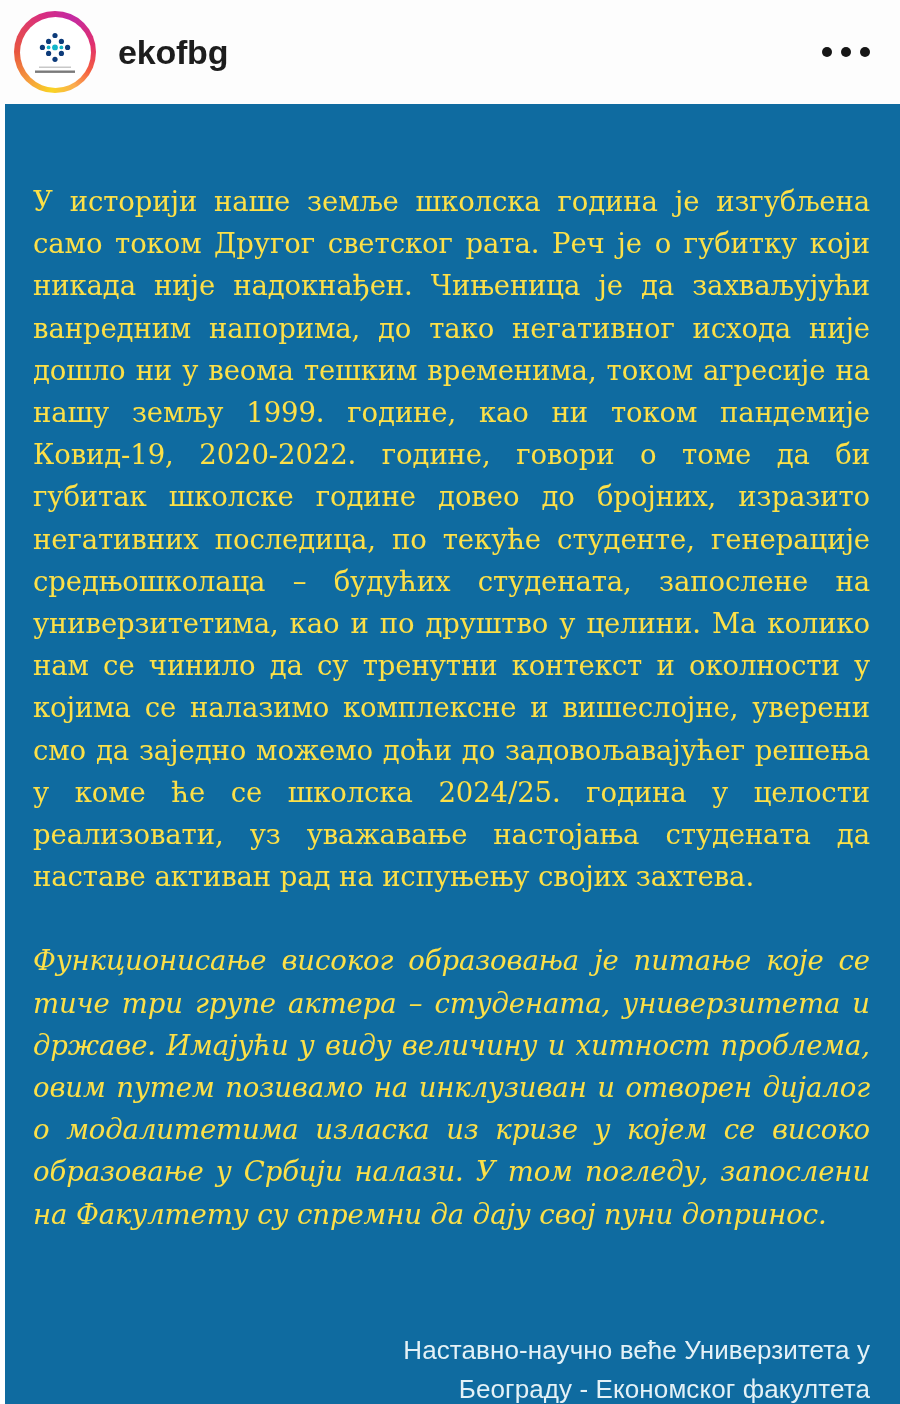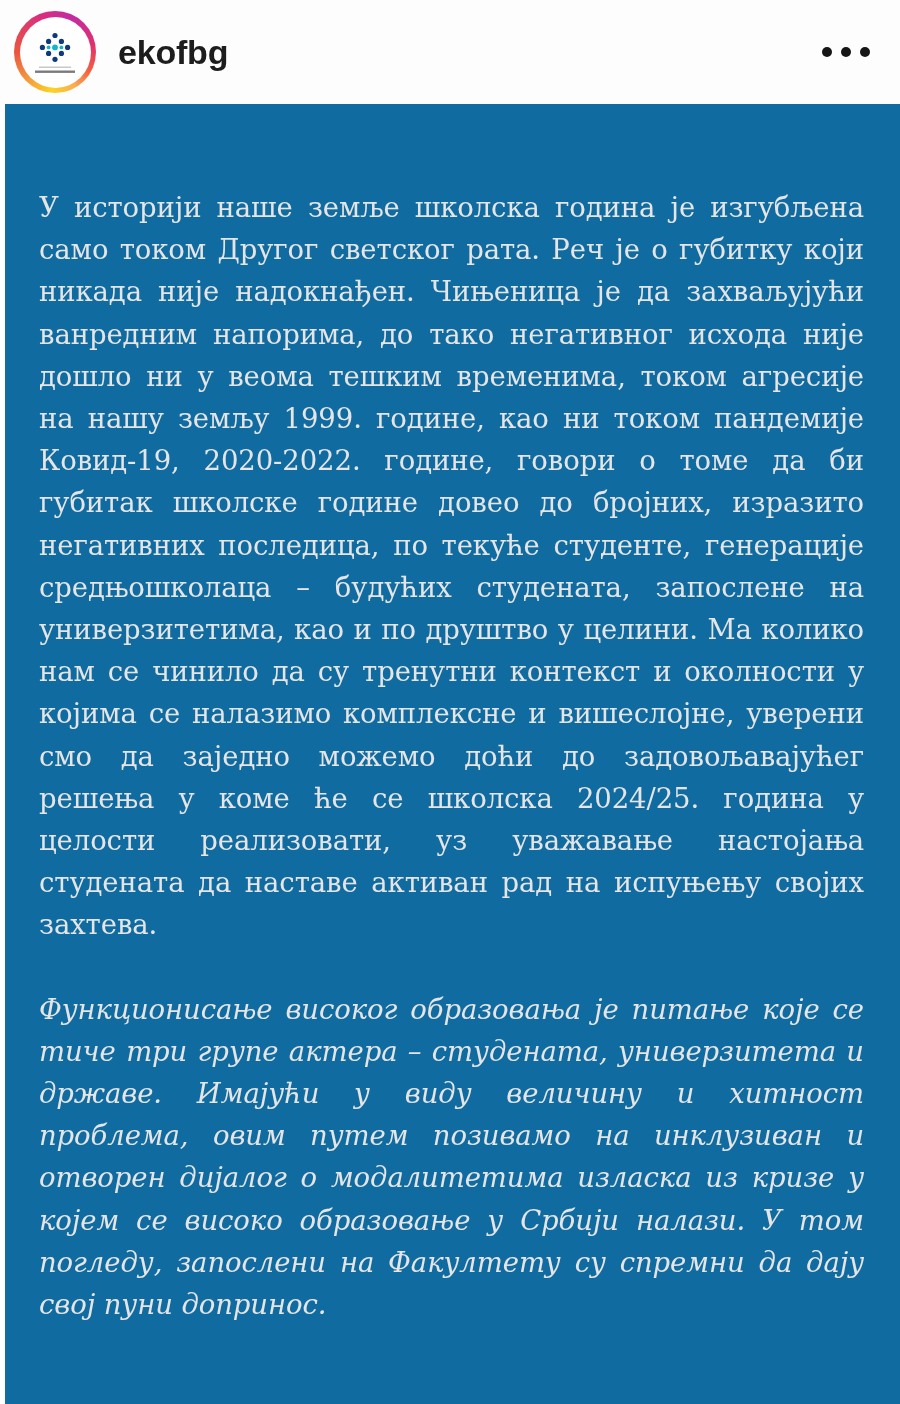--- a/index.html
+++ b/index.html
@@ -115,29 +115,29 @@
   .slide {
     flex: 1 1 auto;
     background: #0f6ba0;
     position: relative;
     box-sizing: border-box;
     padding: 76px 30px 0 28px;
     overflow: hidden;
   }
 
   .body-text {
-    color: #e5e5e5;
+    color: #fde047;
     font-family: "DejaVu Serif", serif;
     font-size: 27.5px;
     line-height: 42.2px;
     text-align: justify;
     text-justify: inter-word;
     font-weight: 400;
     letter-spacing: -0.1px;
-    margin: 6px;
+    margin: 0;
   }
   .body-text + .body-text {
     margin-top: 42px;
     font-style: italic;
   }
   .body-text:last-of-type {
     text-align: justify;
   }
 
   .signature {
@@ -198,19 +198,20 @@
 
   <div class="slide-wrap">
     <div class="slide-gutter-left"></div>
     <div class="slide">
 
       <p class="body-text">У историји наше земље школска година је изгубљена само током Другог светског рата. Реч је о губитку који никада није надокнађен. Чињеница је да захваљујући ванредним напорима, до тако негативног исхода није дошло ни у веома тешким временима, током агресије на нашу земљу 1999. године, као ни током пандемије Ковид-19, 2020-2022. године, говори о томе да би губитак школске године довео до бројних, изразито негативних последица, по текуће студенте, генерације средњошколаца – будућих студената, запослене на универзитетима, као и по друштво у целини. Ма колико нам се чинило да су тренутни контекст и околности у којима се налазимо комплексне и вишеслојне, уверени смо да заједно можемо доћи до задовољавајућег решења у коме ће се школска 2024/25. година у целости реализовати, уз уважавање настојања студената да наставе активан рад на испуњењу својих захтева.</p>
 
       <p class="body-text">Функционисање високог образовања је питање које се тиче три групе актера – студената, универзитета и државе. Имајући у виду величину и хитност проблема, овим путем позивамо на инклузиван и отворен дијалог о модалитетима изласка из кризе у којем се високо образовање у Србији налази. У том погледу, запослени на Факултету су спремни да дају свој пуни допринос.</p>
 
       <div class="signature">
+        <span class="sig-line">Наставно-научно веће Универзитета у</span>
         <span class="sig-line">Београду - Економског факултета</span>
       </div>
 
     </div>
   </div>
 
 </div>
 
 </body></html>

